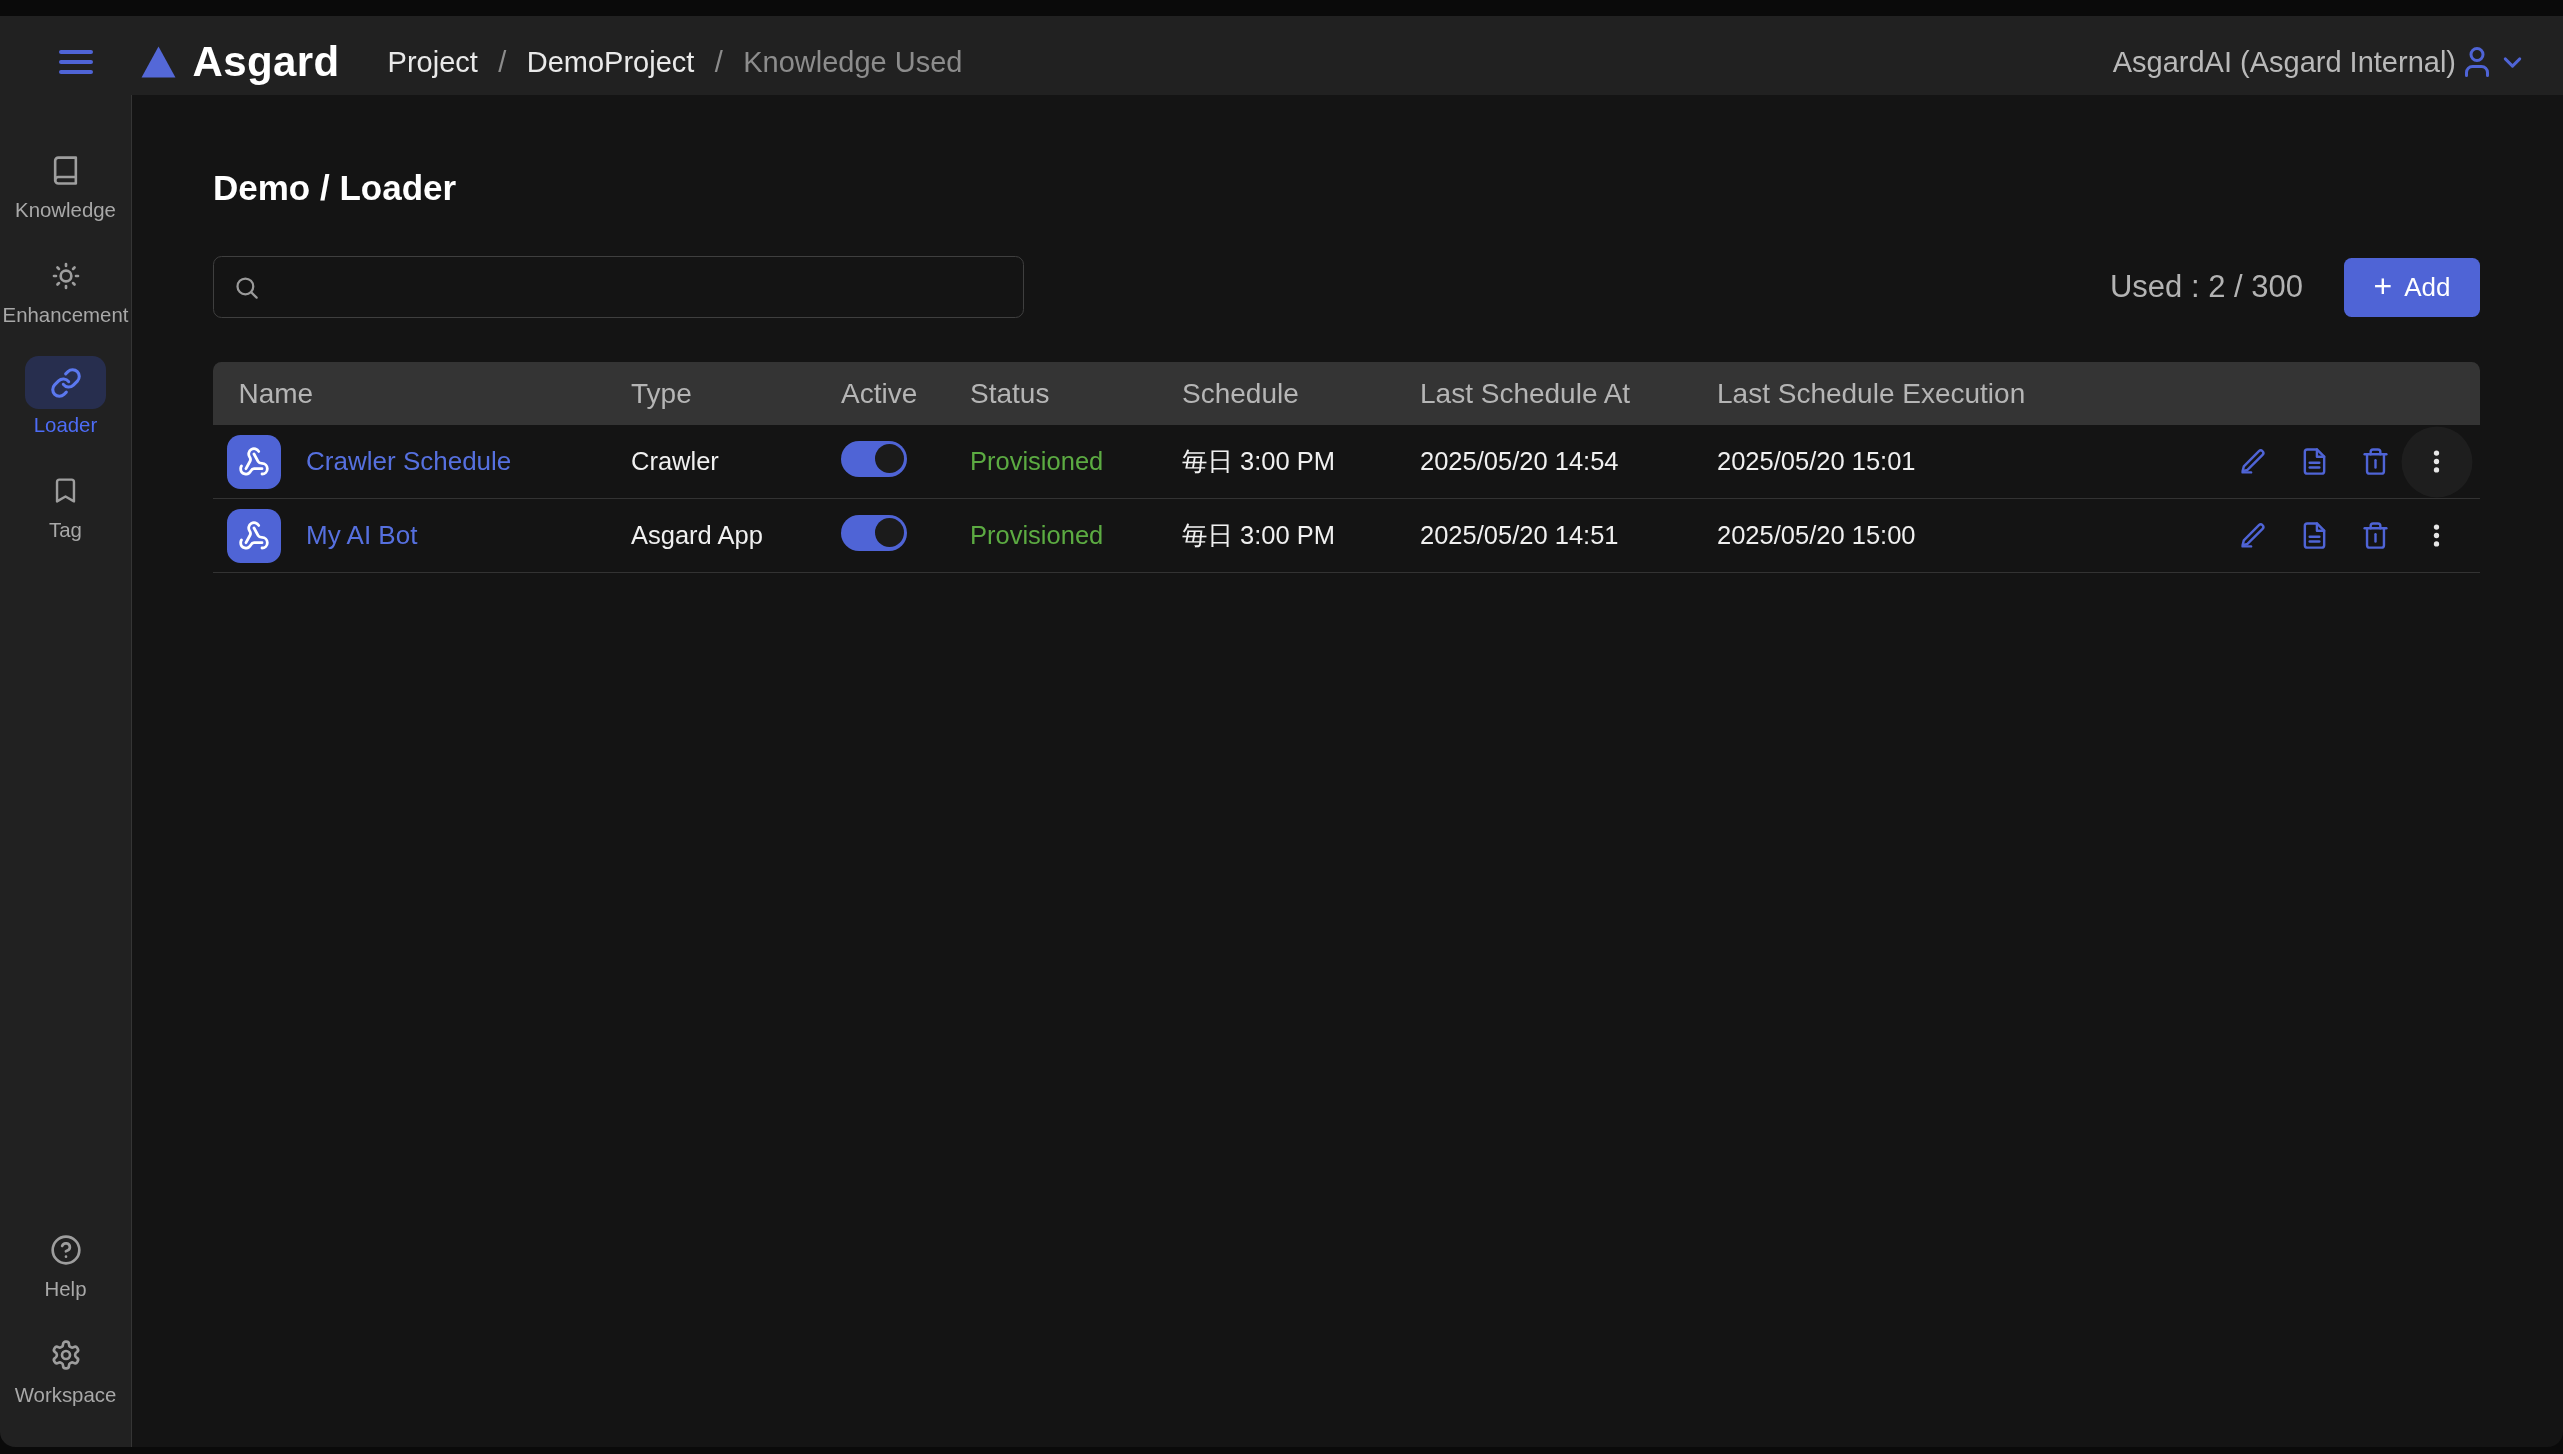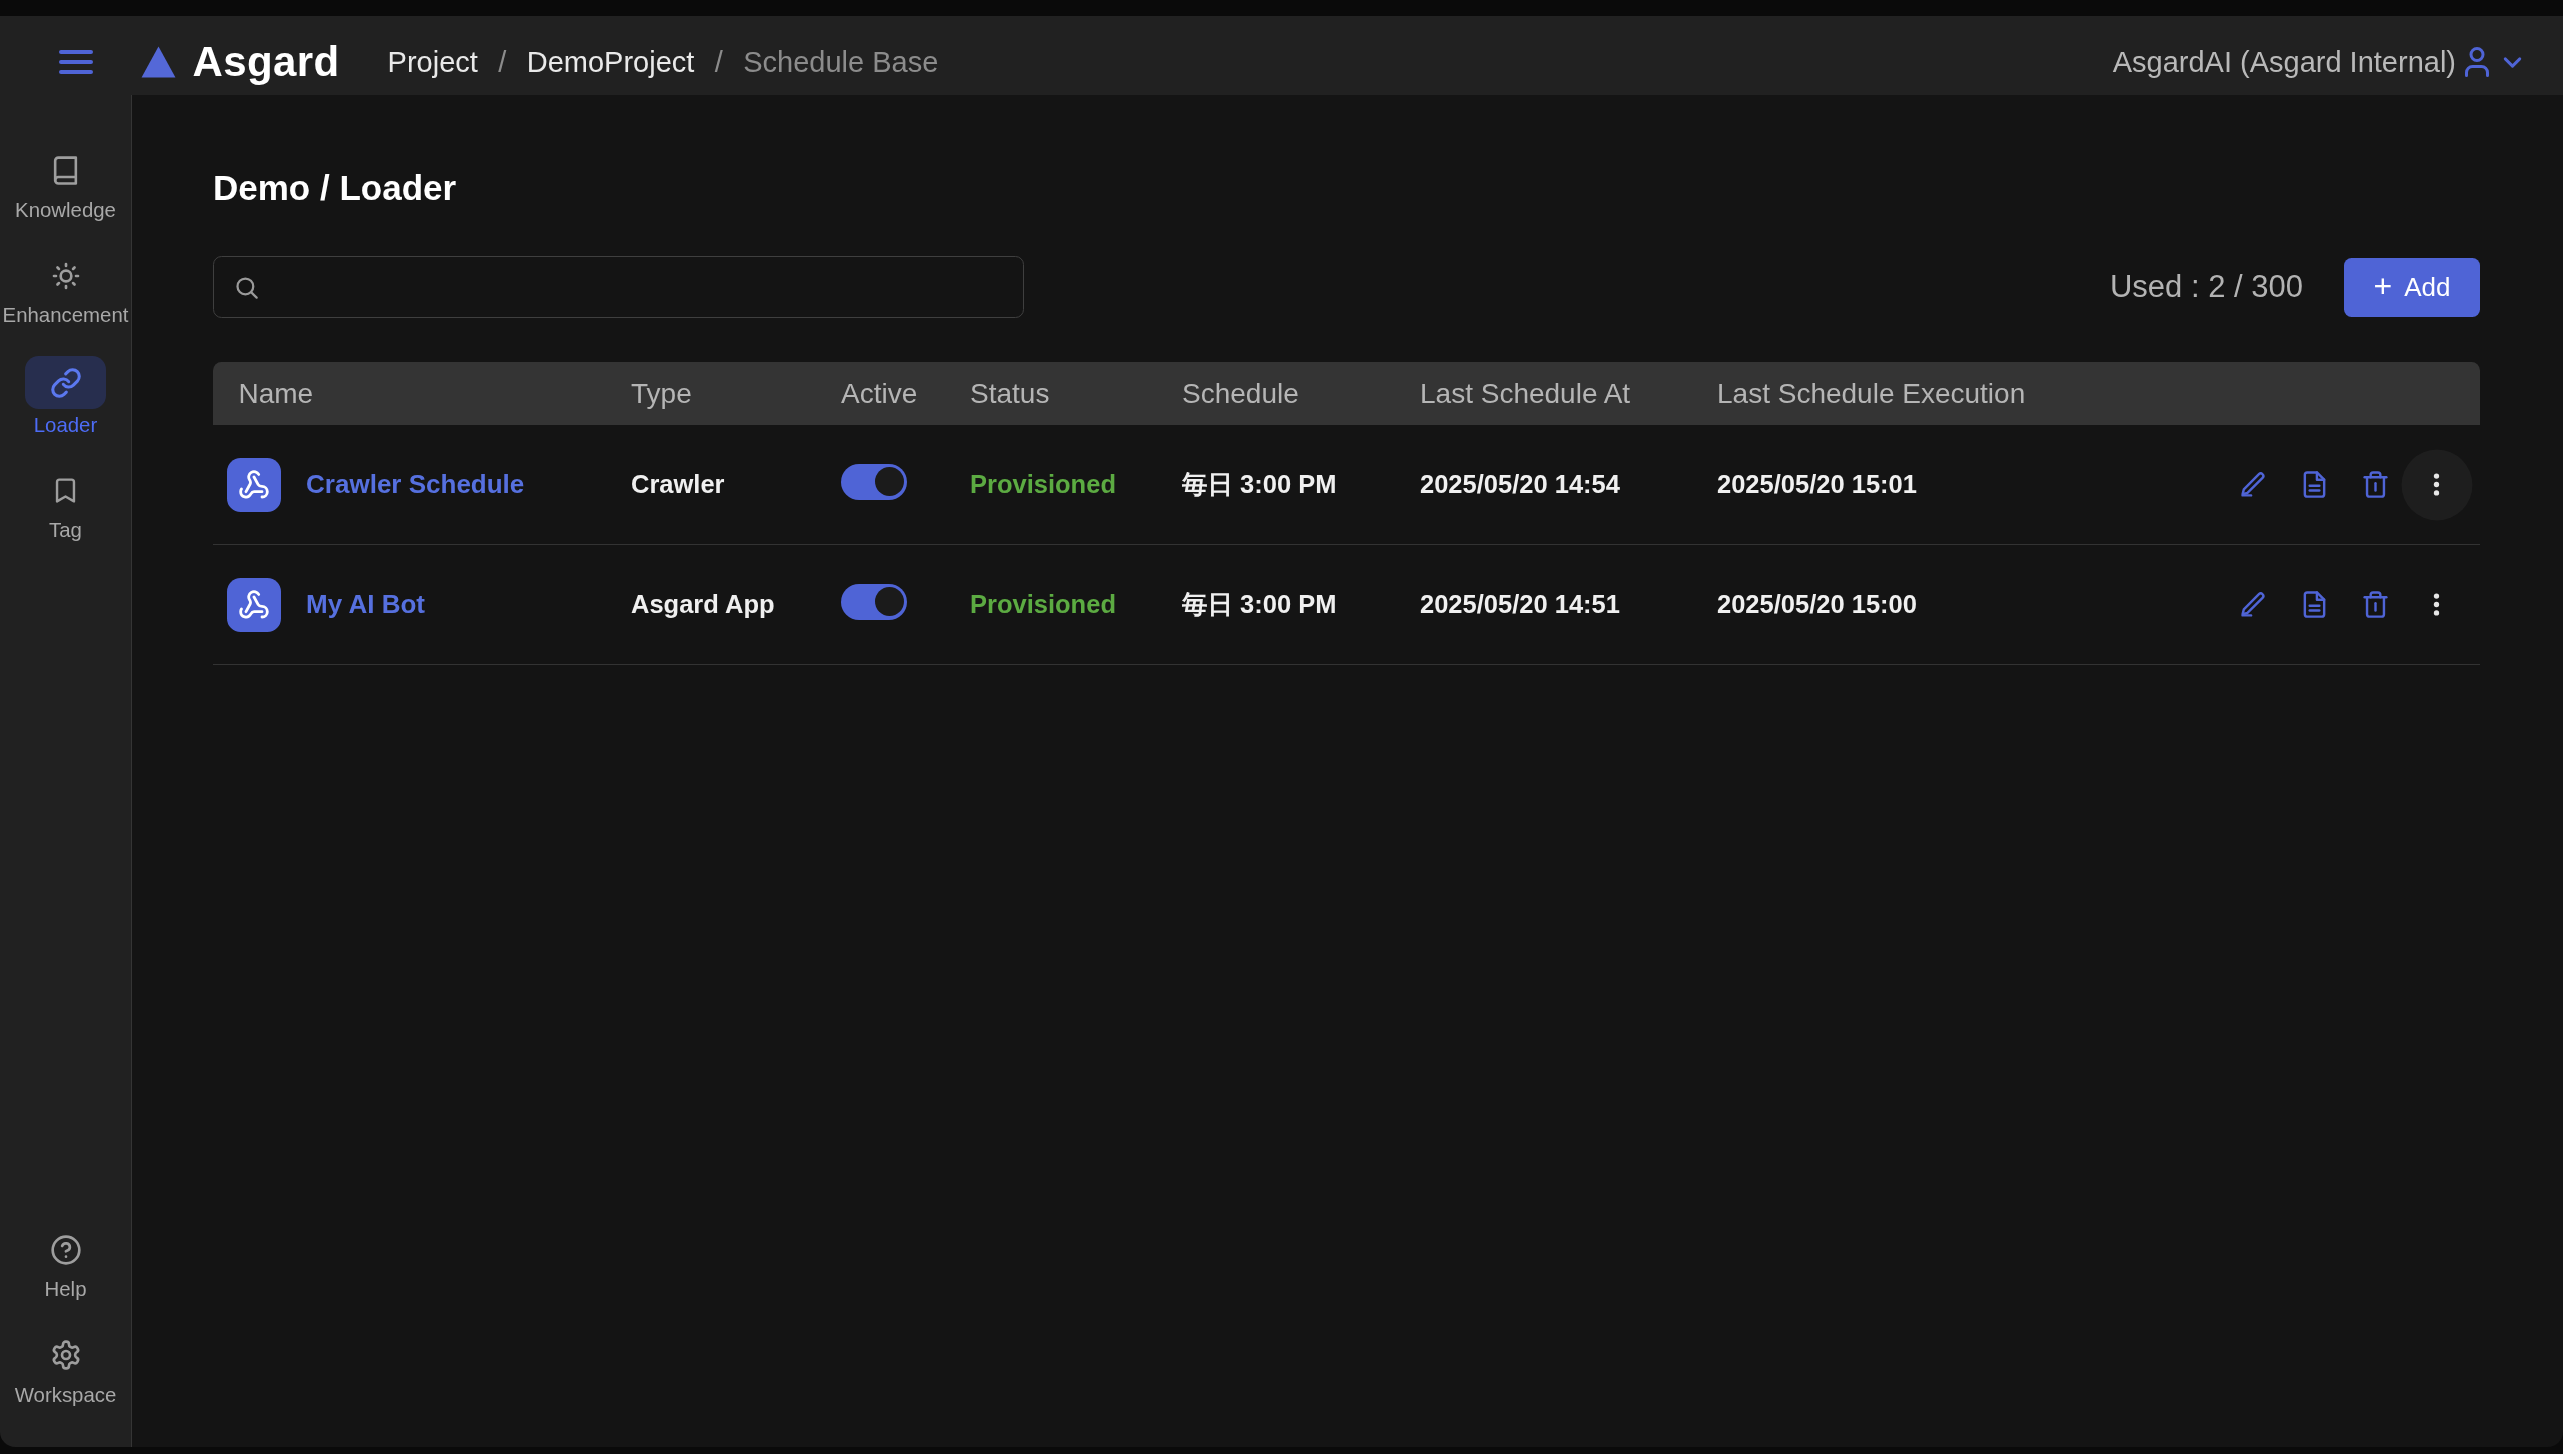--- a/index.html
+++ b/index.html
@@ -57,21 +57,21 @@
   .add-btn{margin-left:41px;height:59px;min-width:136px;border:none;border-radius:7.6px;background:var(--accent);
     color:#ffffff;font-size:26px;display:flex;align-items:center;justify-content:center;gap:12px;cursor:pointer;
     font-family:"Liberation Sans",sans-serif;padding:0 25.5px;}
   .add-plus{font-size:32px;line-height:1;font-weight:400;margin-top:-2.5px;}
 
   
   .table{margin-top:44px;width:100%;}
   .thead,.trow{display:grid;grid-template-columns:418px 210px 129px 212px 238px 297px minmax(0,1fr) 255px;align-items:center;}
   .thead{height:63px;background:var(--thead-bg);border-radius:8.5px 8.5px 0 0;color:#b5b5b5;font-size:28px;}
   .thead .th:first-child{padding-left:25.5px;}
-  .trow{height:120px;border-bottom:1.7px solid #333333;color:var(--txt);font-size:25.5px;font-weight:bold;}
+  .trow{height:74px;border-bottom:1.7px solid #333333;color:var(--txt);font-size:25.5px;}
   .cell-name{display:flex;align-items:center;padding-left:13.6px;gap:25.5px;}
   .row-ico{width:54px;height:54px;border-radius:13.6px;background:var(--accent);display:flex;align-items:center;justify-content:center;flex:0 0 auto;}
   .name-link{color:var(--link);font-size:26px;text-decoration:none;cursor:pointer;}
   .toggle{width:66px;height:36px;border-radius:18px;background:var(--accent);border:none;position:relative;cursor:pointer;padding:0;}
   .toggle .knob{position:absolute;top:3.4px;right:3.4px;width:29px;height:29px;border-radius:50%;background:#1b1b1b;}
   .status-ok{color:var(--green);}
   .actions{display:flex;align-items:center;justify-content:flex-end;gap:32px;padding-right:29px;}
   .act{background:none;border:none;padding:0;cursor:pointer;color:var(--accent);display:flex;align-items:center;position:relative;}
   .act.kebab{color:#e6e6e6;}
   .ripple{position:absolute;left:50%;top:50%;transform:translate(-50%,-50%);width:71px;height:71px;border-radius:50%;
@@ -92,21 +92,21 @@
       <svg width="37" height="34" viewBox="0 0 24 22">
         <polygon points="12,1 23,21 1,21" fill="#5468d8"></polygon>
       </svg>
       <span class="brand-name">Asgard</span>
     </div>
     <nav class="crumbs">
       <span class="crumb">Project</span>
       <span class="crumb-sep">/</span>
       <span class="crumb">DemoProject</span>
       <span class="crumb-sep">/</span>
-      <span class="crumb last">Schedule Base</span>
+      <span class="crumb last">Knowledge Used</span>
     </nav>
     <div class="top-right">
       <span class="account-name">AsgardAI (Asgard Internal)</span>
       <button class="icon-btn" aria-label="account">
         <svg width="36" height="36" viewBox="0 0 24 24" fill="none" stroke="#4f64d6" stroke-width="2" stroke-linecap="round" stroke-linejoin="round">
           <path d="M19 21v-2a4 4 0 0 0-4-4H9a4 4 0 0 0-4 4v2"></path>
             <circle cx="12" cy="7" r="4"></circle>
         </svg>
       </button>
       <button class="icon-btn" aria-label="account menu">

